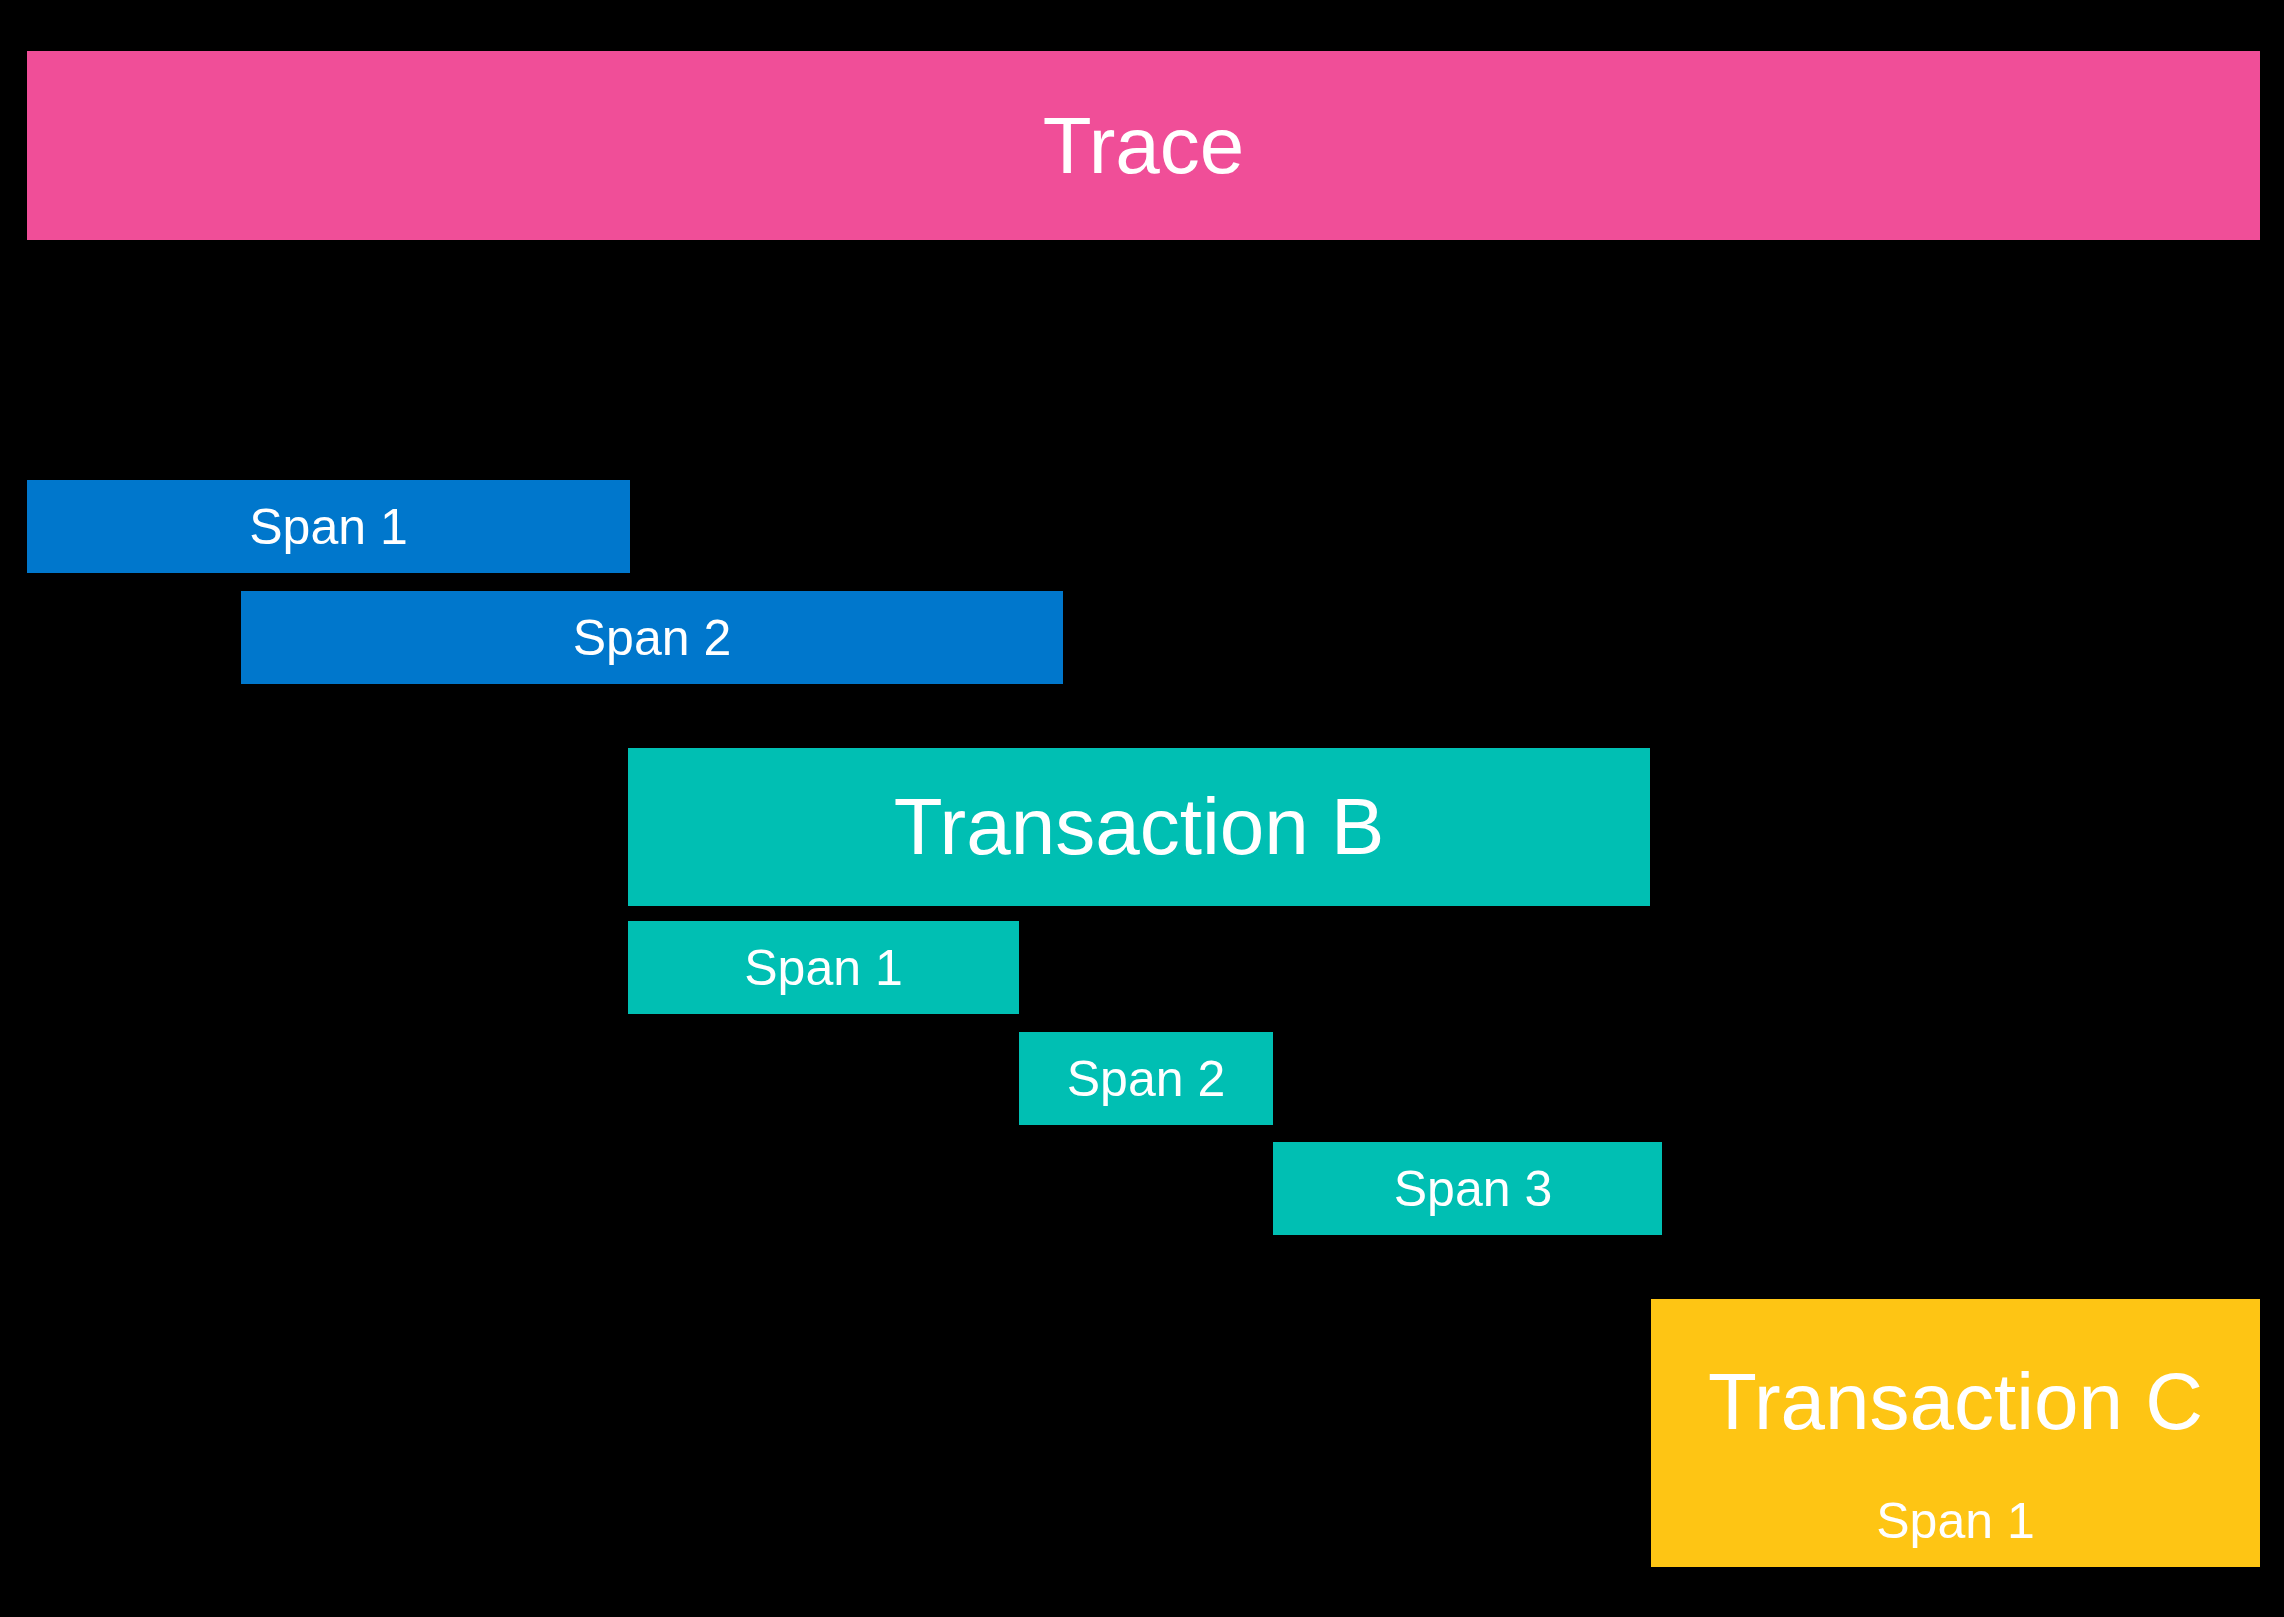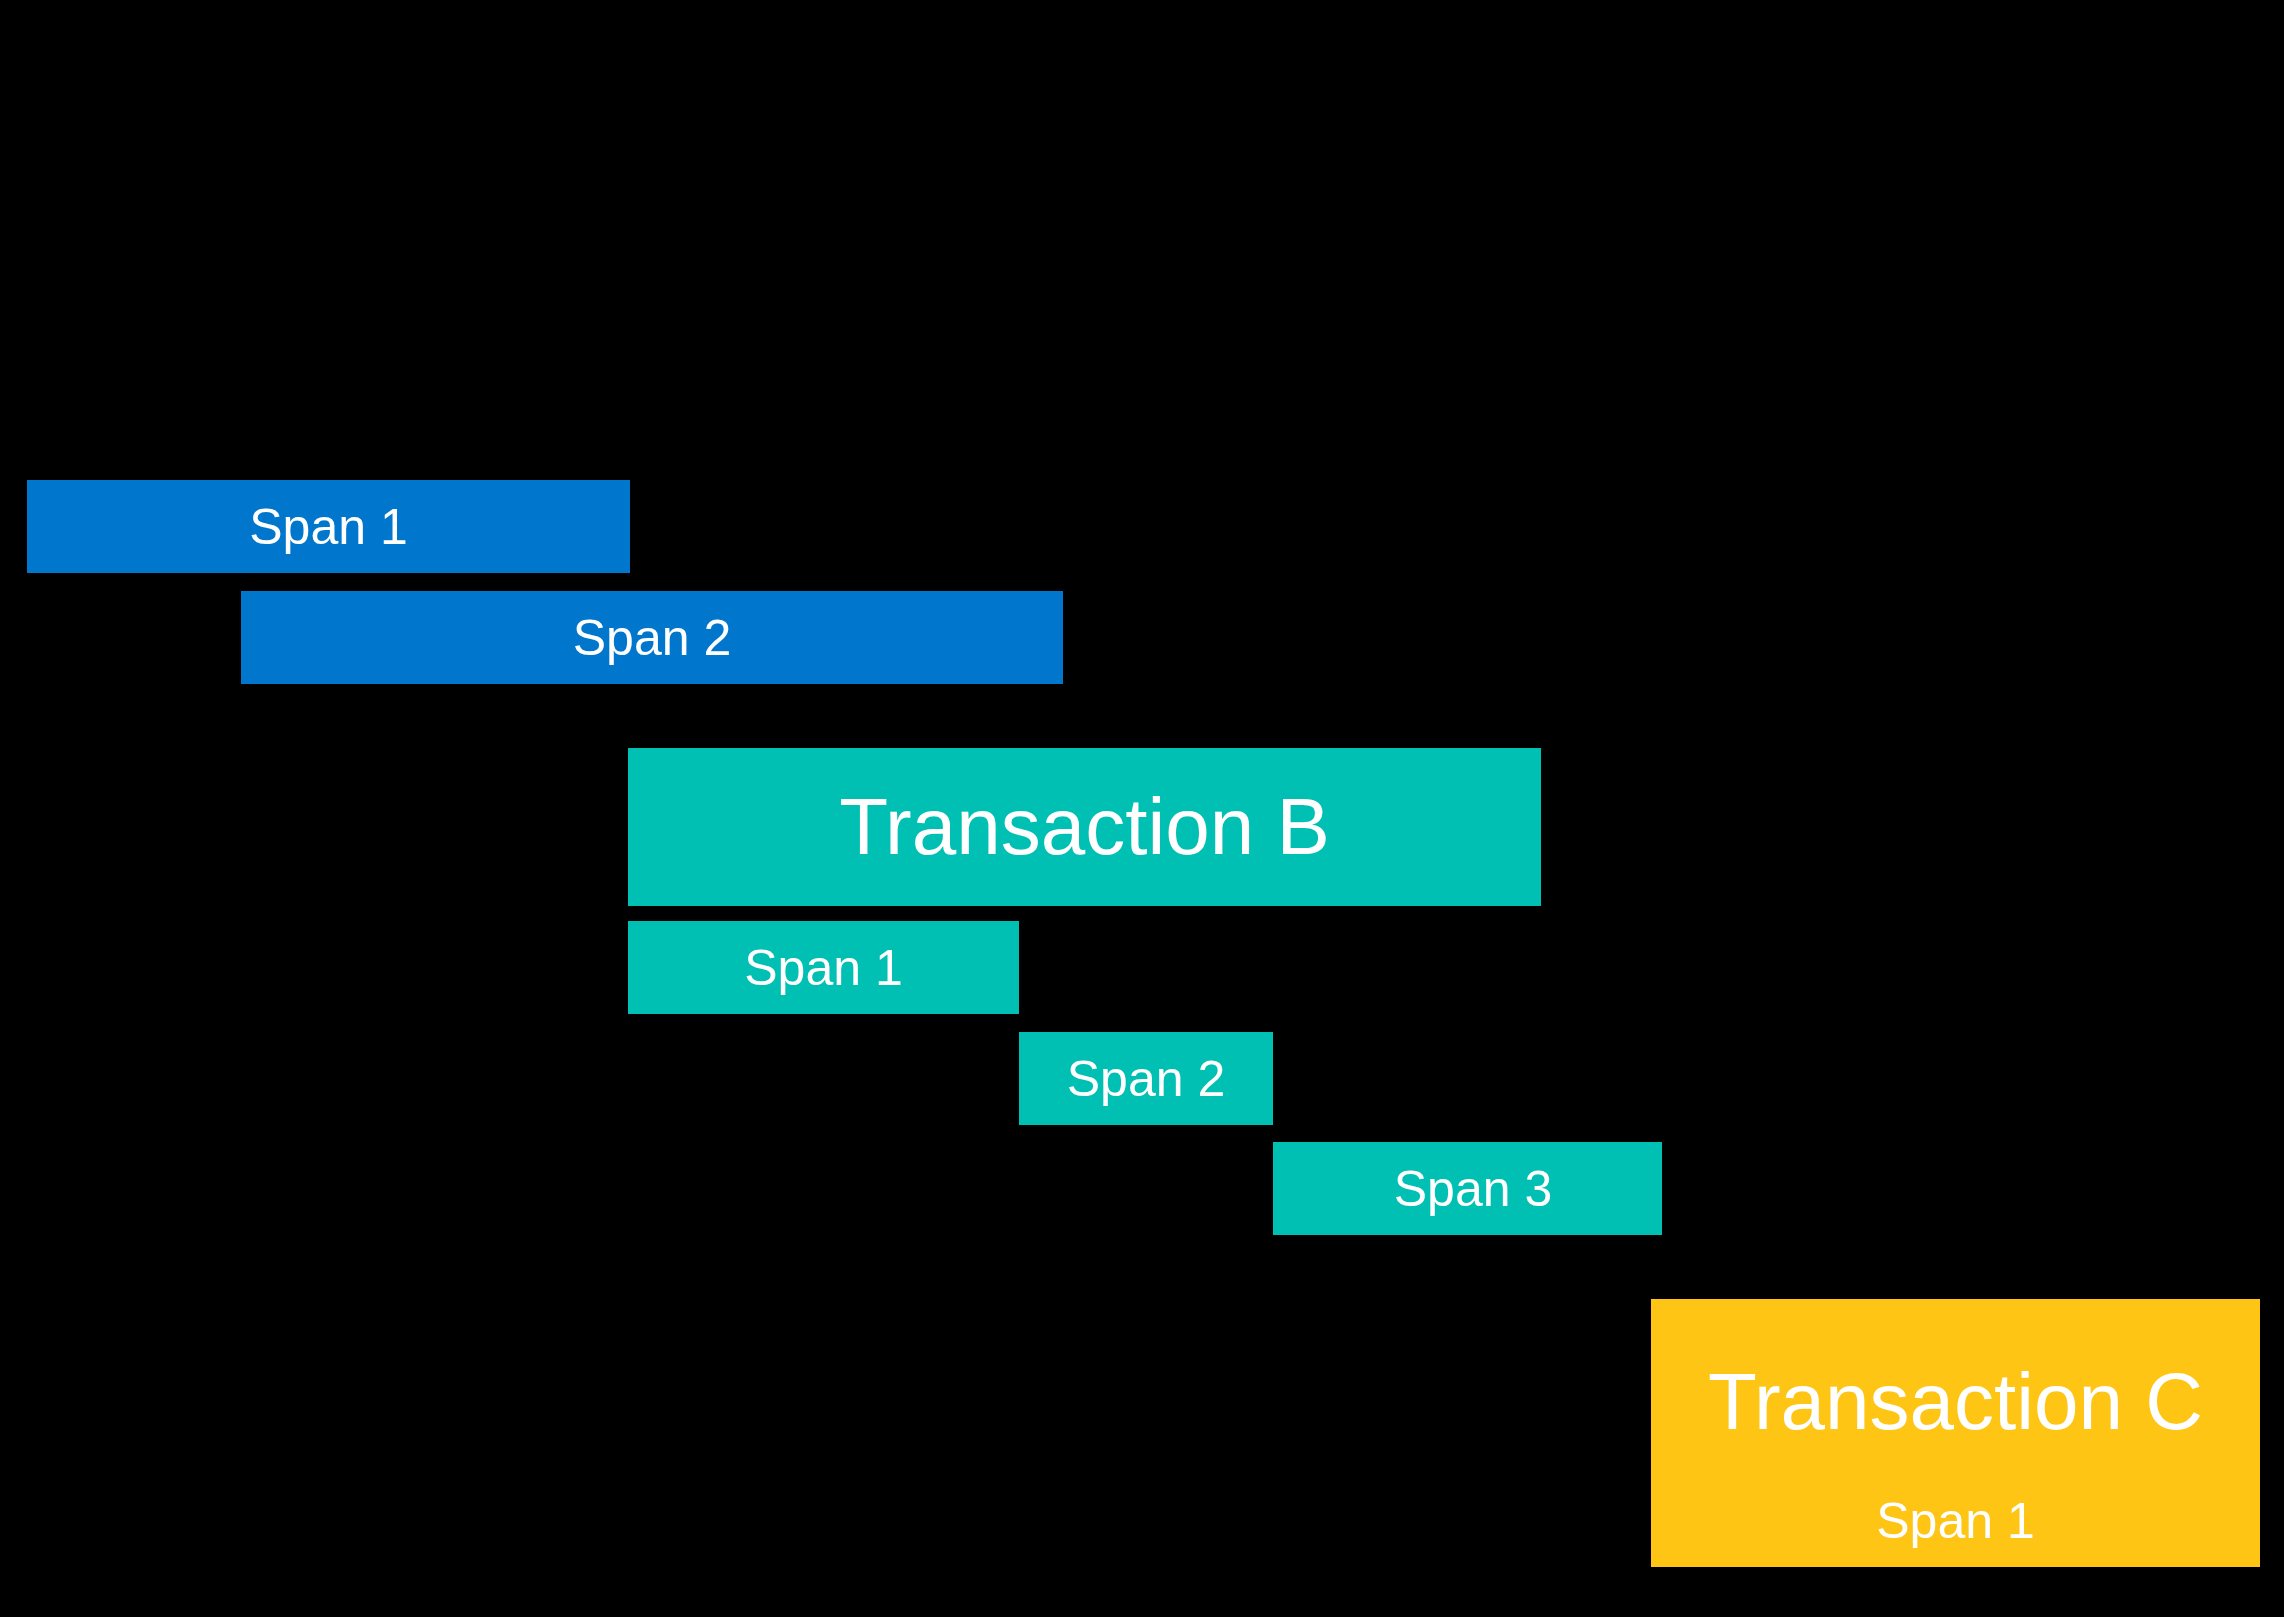--- a/index.html
+++ b/index.html
@@ -36,32 +36,35 @@
     font-weight: 500;
     line-height: 1;
     white-space: nowrap;
   }
 
   
   .trace-bar      { left: 27px;   top: 51px;   width: 2233px; height: 189px; }
   .tx-a-bar       { left: 27px;   top: 307px;  width: 1036px; height: 158px; }
   .tx-a-span1-bar { left: 27px;   top: 480px;  width: 603px;  height: 93px; }
   .tx-a-span2-bar { left: 241px;  top: 591px;  width: 822px; height: 93px; }
-  .tx-b-bar       { left: 628px;  top: 748px;  width: 913px; height: 158px; }
+  .tx-b-bar       { left: 628px;  top: 748px;  width: 1022px; height: 158px; }
   .tx-b-span1-bar { left: 628px;  top: 921px; width: 391px;  height: 93px; }
   .tx-b-span2-bar { left: 1019px; top: 1032px; width: 254px;  height: 93px; }
   .tx-b-span3-bar { left: 1273px; top: 1142px; width: 378px;  height: 93px; }
   .tx-c-bar       { left: 1651px; top: 1299px; width: 609px;  height: 205px; }
   .tx-c-span1-bar { left: 1651px; top: 1474px; width: 609px;  height: 93px; }
 </style>
 </head>
 <body>
 
 <div class="diagram">
 
+  <div class="bar trace-bar" style="background-color: rgb(240, 78, 152);">
+    <span class="lbl-lg">Trace</span>
+  </div>
 
 
   <div class="bar tx-a-span1-bar" style="background-color: rgb(0, 119, 204);">
     <span class="lbl-sm">Span 1</span>
   </div>
 
   <div class="bar tx-a-span2-bar" style="background-color: rgb(0, 119, 204);">
     <span class="lbl-sm">Span 2</span>
   </div>
 

